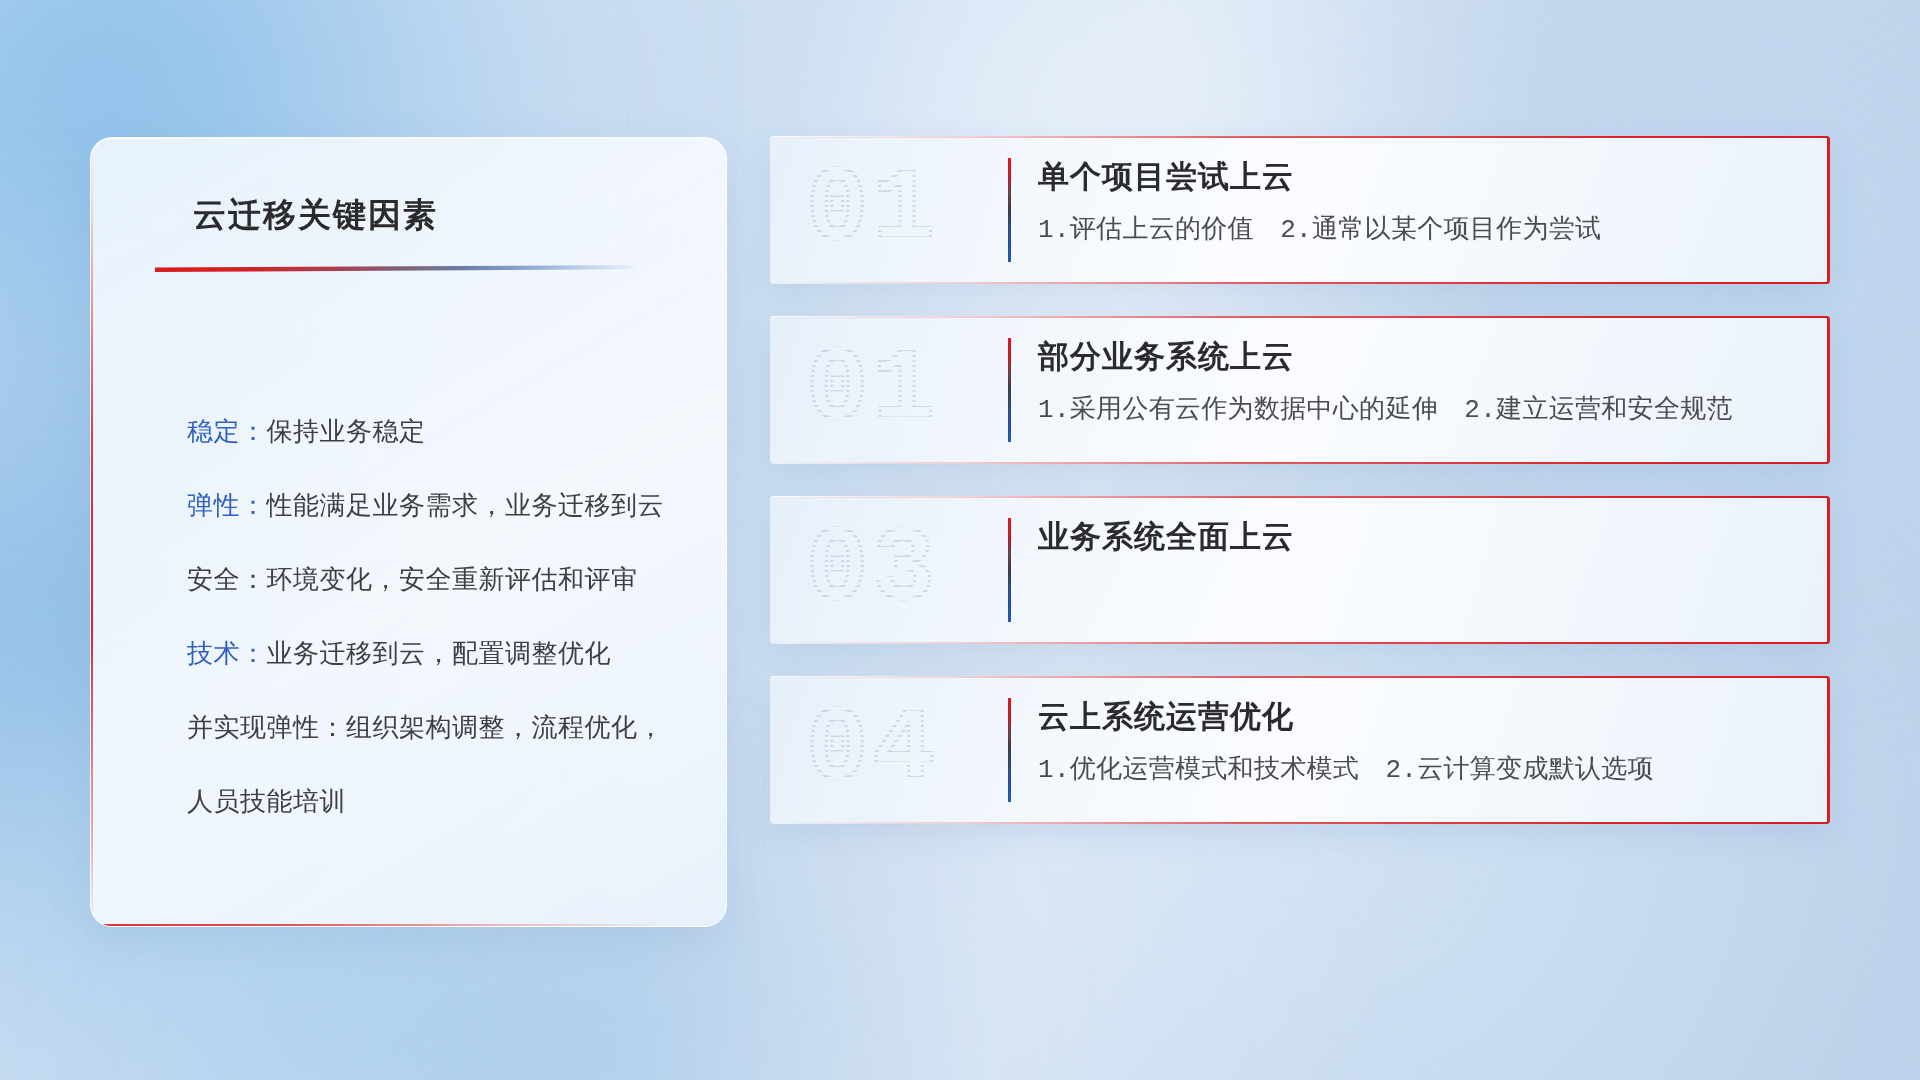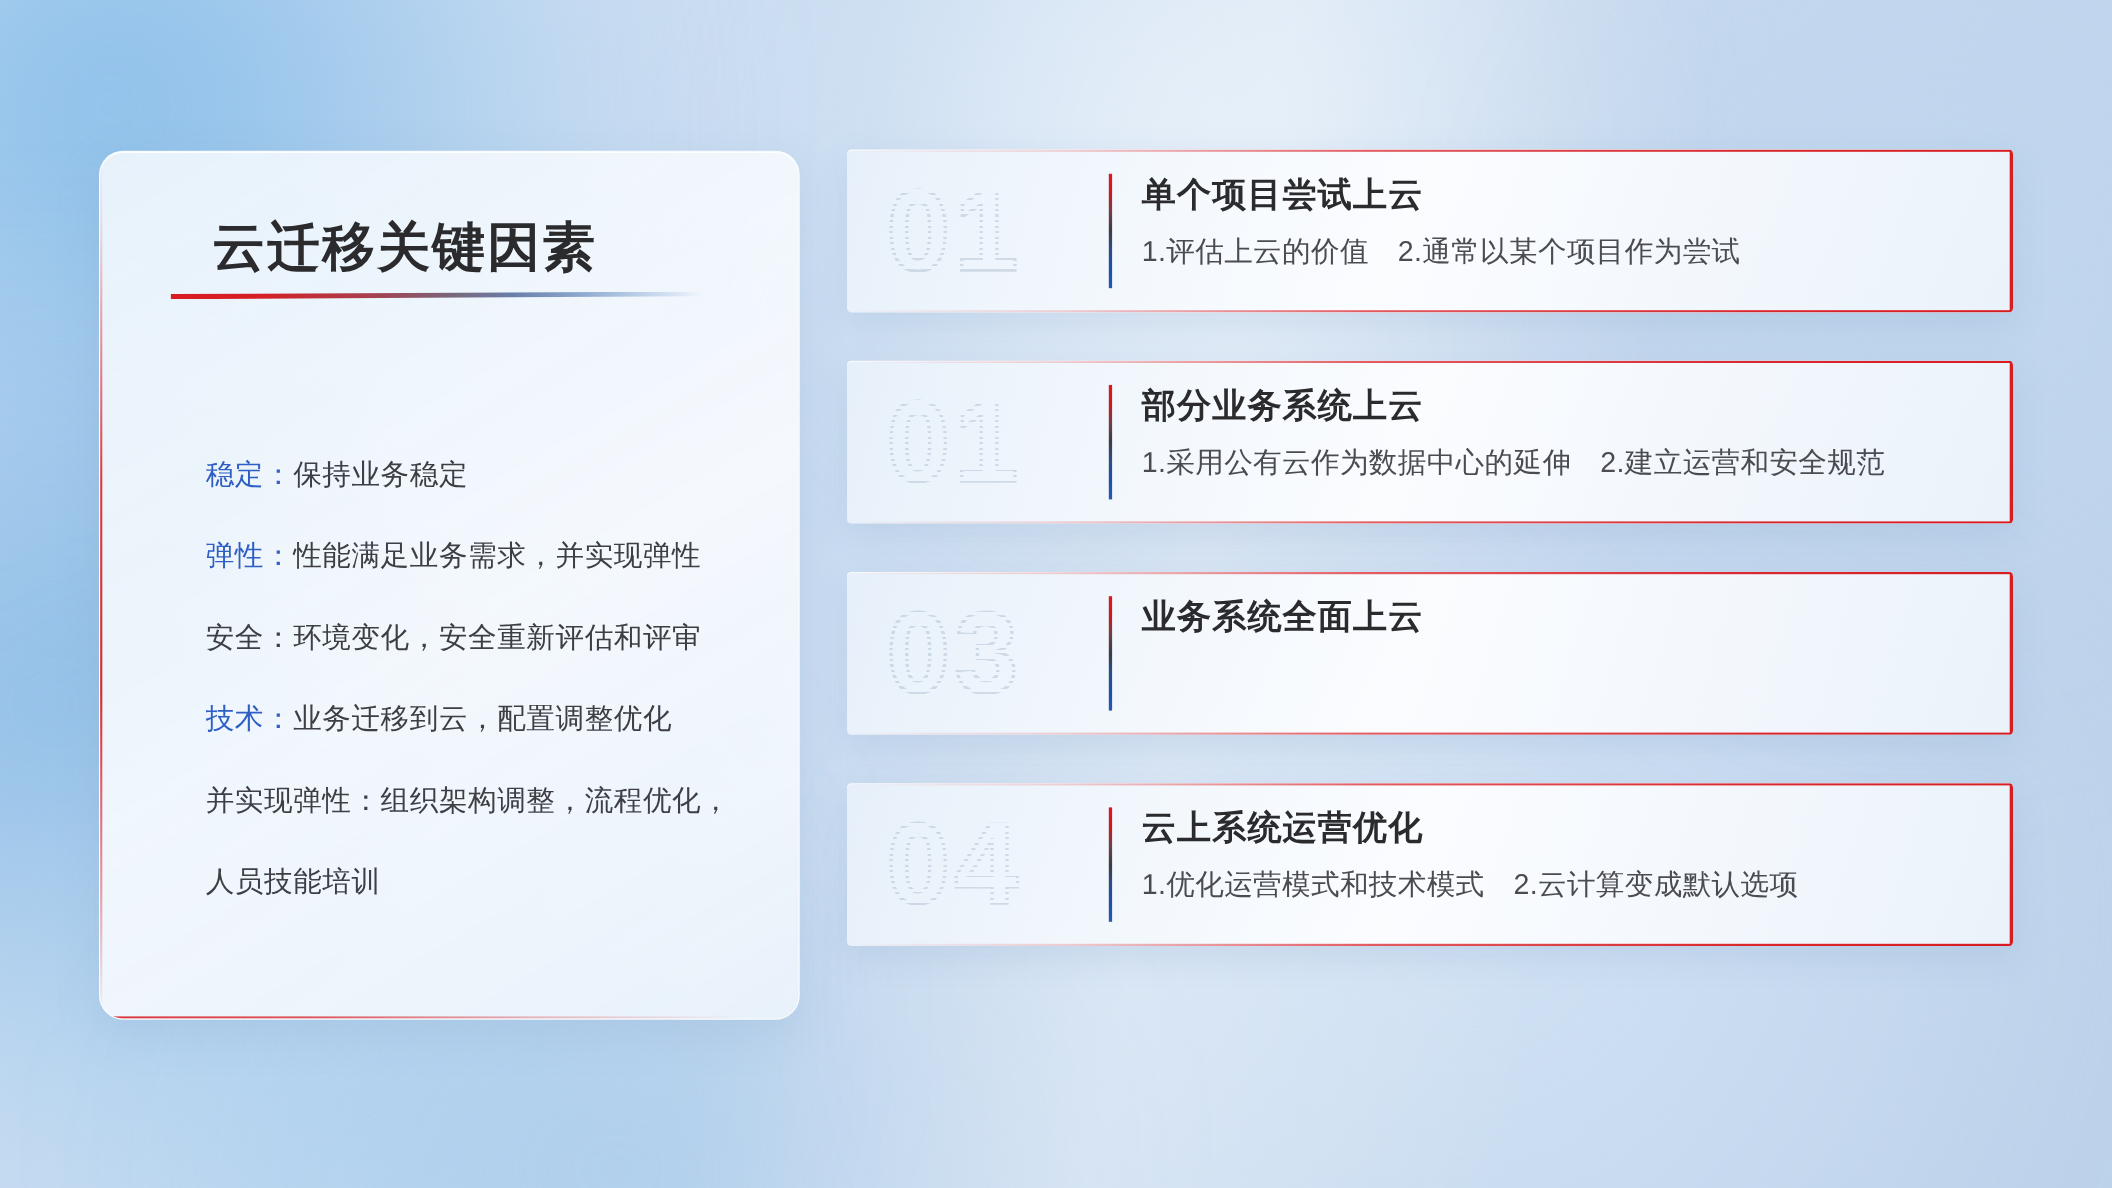--- a/index.html
+++ b/index.html
@@ -78,21 +78,21 @@
     content:""; position:absolute; left:0; right:0; bottom:0; height:2px;
     background:linear-gradient(90deg,
       rgba(216,28,34,.9) 0%,
       rgba(216,28,34,.75) 30%,
       rgba(216,28,34,.30) 62%,
       rgba(216,28,34,0) 92%);
   }
 
   #panel-title {
     position:absolute; left:102px; top:55px;
-    font-size:48px; font-weight:700; color:#2b2b2e;
+    font-size:33px; font-weight:700; color:#2b2b2e;
     letter-spacing:2px; white-space:nowrap;
   }
   #title-rule {
     position:absolute; left:64px; top:127px; width:485px; height:7px;
     background:linear-gradient(90deg,
       #d81c22 0%, #d42026 18%, #a64150 38%,
       #7b6478 52%, #6a7fa8 64%, #8aa6cd 76%,
       #bcd0e8 88%, rgba(216,228,243,0) 100%);
     clip-path:polygon(0 34%, 100% 0, 100% 62%, 0 100%);
   }
@@ -106,30 +106,31 @@
     white-space:nowrap; letter-spacing:.5px;
   }
   .factor-label { font-weight:400; }
   .factor-label.accent { color:#2f5fc4;margin-top:20px; }
   .factor-label.plain  { color:#3d3f44; }
   .factor-text { color:#3d3f44; }
 
   
   #cards { position:absolute; left:770px; top:136px; width:1060px; }
   .card {
-    position:relative; height:148px; margin-bottom:44px;
+    position:relative; height:148px; margin-bottom:32px;
     border-radius:4px;
     background:linear-gradient(112deg,
       rgba(235,243,251,.86) 0%,
       rgba(243,248,253,.92) 22%,
       rgba(252,253,255,.96) 48%,
       rgba(247,250,254,.93) 72%,
       rgba(240,246,252,.88) 100%);
     box-shadow:0 10px 30px rgba(104,144,186,.16), inset 0 1px 0 rgba(255,255,255,.8);
     overflow:hidden;
+    font-family:Liberation Mono, monospace;
   }
   .card::before{
     content:""; position:absolute; top:0; left:0; right:0; height:2px;
     background:linear-gradient(90deg,
       rgba(216,28,34,0) 0%, rgba(216,28,34,.18) 18%,
       rgba(216,28,34,.72) 45%, rgba(216,28,34,.95) 78%, #d81c22 100%);
   }
   .card::after{
     content:""; position:absolute; bottom:0; left:0; right:0; height:2px;
     background:linear-gradient(90deg,
@@ -185,21 +186,21 @@
   <div class="bg-sheen"></div>
 </div>
 
 <div id="stage">
 
   <section id="left-panel">
     <h1 id="panel-title">云迁移关键因素</h1>
     <div id="title-rule"></div>
     <div id="factor-list">
         <div class="factor-row"><span class="factor-label accent">稳定：</span><span class="factor-text">保持业务稳定</span></div>
-        <div class="factor-row"><span class="factor-label accent">弹性：</span><span class="factor-text">性能满足业务需求，并实现弹性</span></div>
+        <div class="factor-row"><span class="factor-label accent">弹性：</span><span class="factor-text">性能满足业务需求，业务迁移到云</span></div>
         <div class="factor-row"><span class="factor-label plain">安全：</span><span class="factor-text">环境变化，安全重新评估和评审</span></div>
         <div class="factor-row"><span class="factor-label accent">技术：</span><span class="factor-text">业务迁移到云，配置调整优化</span></div>
         <div class="factor-row"><span class="factor-label plain">并实现弹性：</span><span class="factor-text">组织架构调整，流程优化，</span></div>
         <div class="factor-row"><span class="factor-label plain"></span><span class="factor-text">人员技能培训</span></div>
       </div>
   </section>
 
   <section id="cards">
       <article class="card">
         <div class="card-edge-right"></div>

